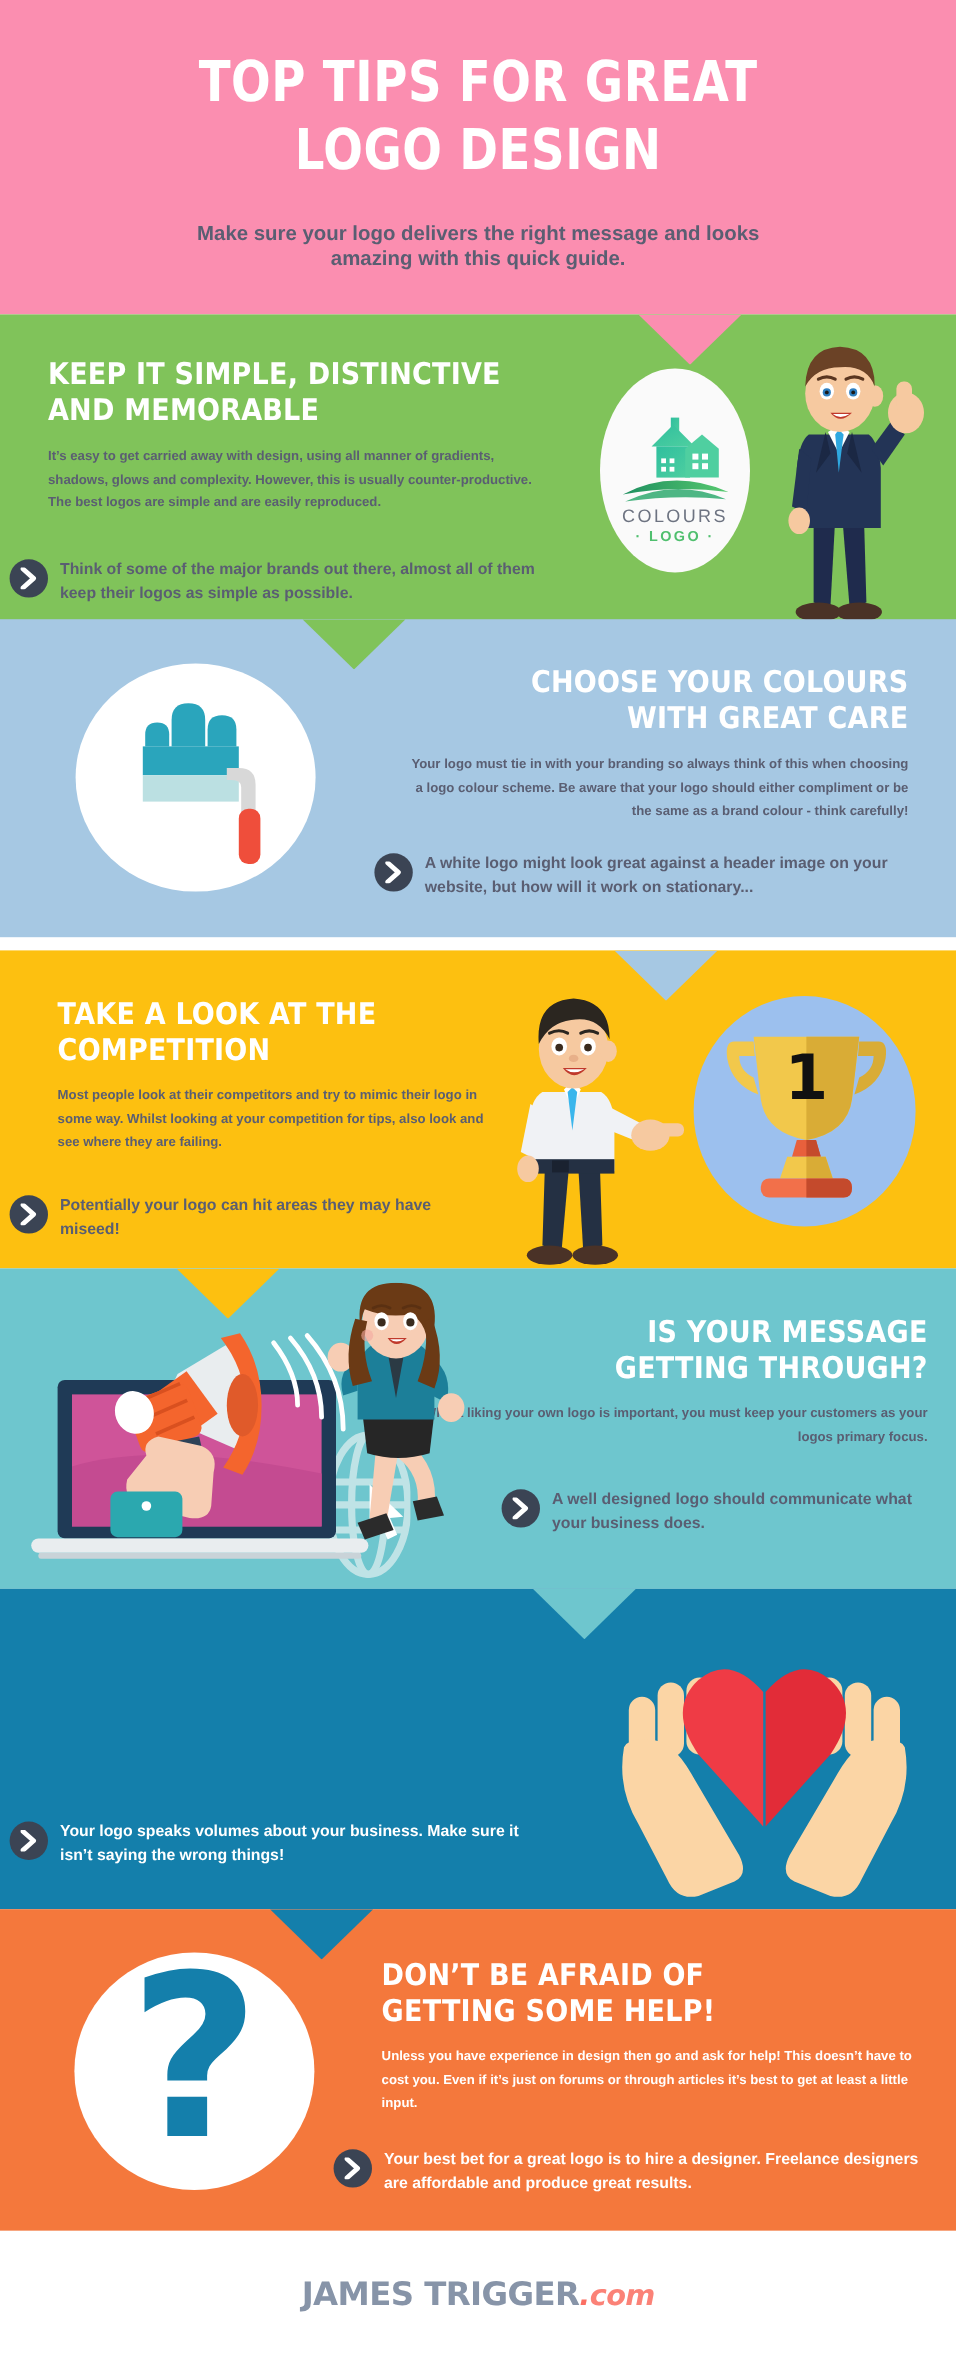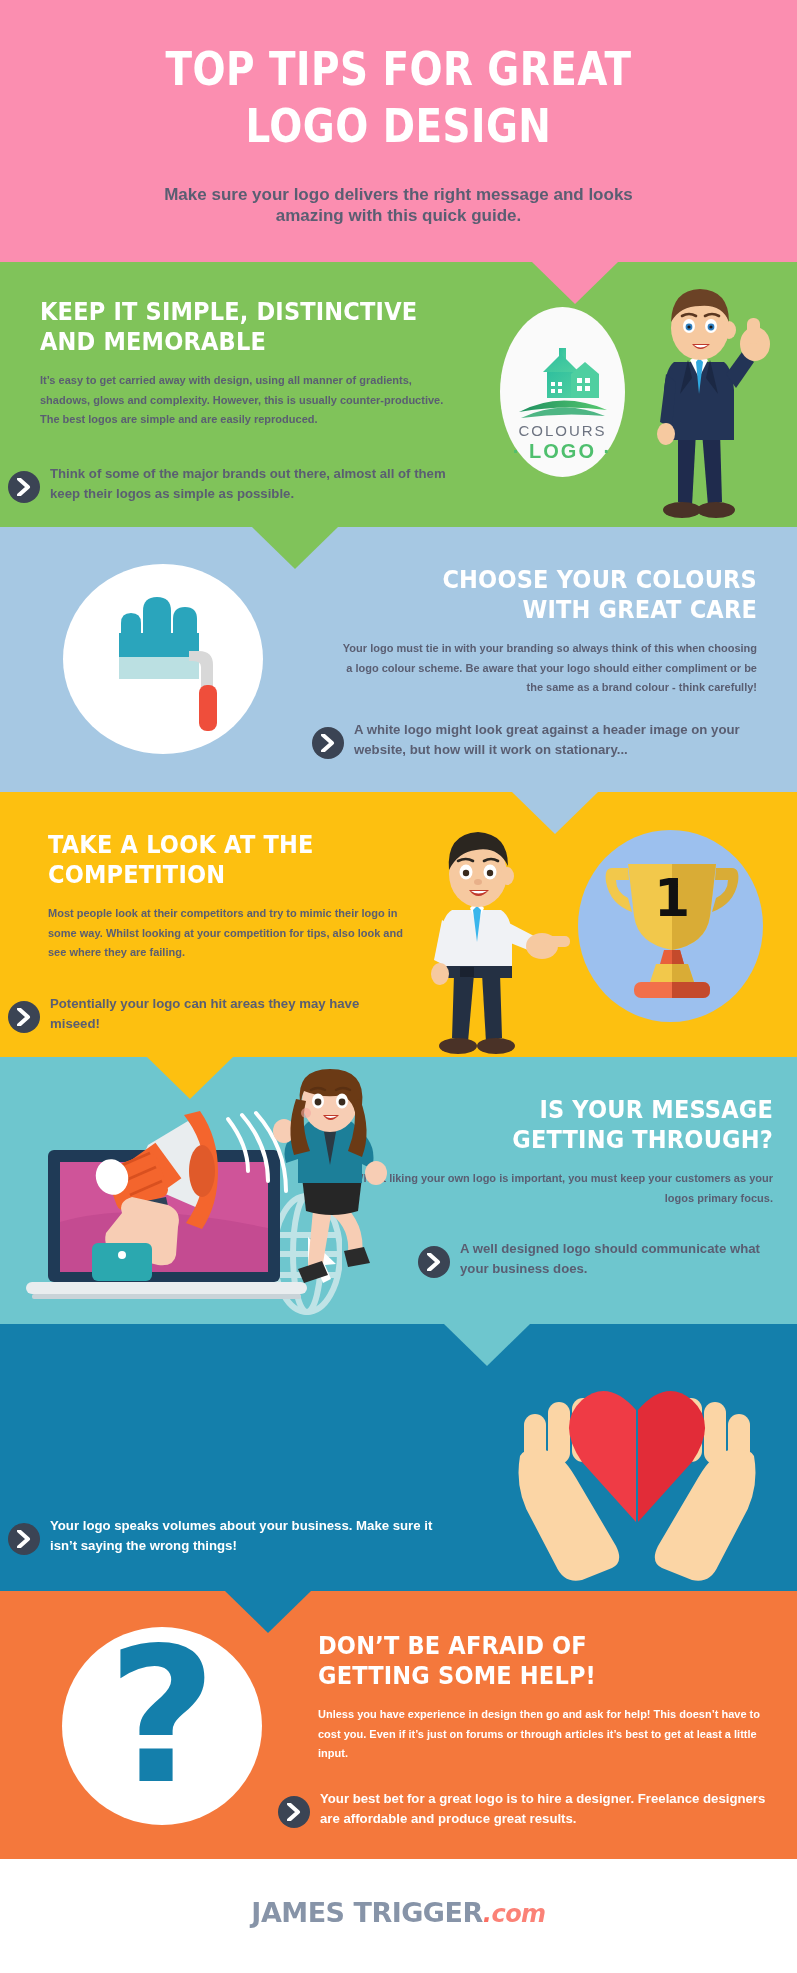--- a/index.html
+++ b/index.html
@@ -30,21 +30,21 @@
     letter-spacing:0.5px; padding-top:40px;
     font-stretch:condensed; transform:scaleX(0.92); transform-origin:center;
   }
   .h-sub{
     color:#5A5E72; text-align:center; font-size:17px; line-height:21px;
     font-weight:700; margin-top:30px; padding:0 150px;
   }
 
   
   #s1{ top:262px; height:265px; background:#80C35A; }
-  #s2{ top:527px; height:265px; background:#A6C8E3; }
+  #s2{ top:516px; height:265px; background:#A6C8E3; }
   #s3{ top:792px; height:265px; background:#FDC010; }
   #s4{ top:1057px; height:267px; background:#6EC6CE; }
   #s5{ top:1324px; height:267px; background:#147FAB; }
   #s6{ top:1591px; height:268px; background:#F4783C; }
   #footer{ top:1859px; height:114px; background:#ffffff; }
 
   
   .txt{ position:absolute; }
   .s-title{
     font-family:"DejaVu Sans", sans-serif;
@@ -53,21 +53,21 @@
     transform:scaleX(0.9); transform-origin:left center;
   }
   .s-title.right{ transform-origin:right center; text-align:right; }
   .s-body{
     color:#5A5E72; font-size:11px; line-height:19.5px; font-weight:700;
     margin-top:14px;
   }
   .s-body.light{ color:#ffffff; }
   .s-body.right{ text-align:right; }
 
-  .cta{ position:absolute; display:flex; align-items:flex-end; gap:10px; }
+  .cta{ position:absolute; display:flex; align-items:center; gap:10px; }
   .cta-txt{ color:#5A5E72; font-size:13.2px; line-height:19.5px; font-weight:700; }
   .cta-txt.light{ color:#ffffff; }
 
   .bullet{
     flex:0 0 auto; width:32px; height:32px; border-radius:50%;
     background:#3B4454; position:relative; margin-top:-4px;
   }
   .bullet svg{ position:absolute; left:9px; top:7px; }
 
   
@@ -137,21 +137,21 @@
         <rect x="62" y="46" width="5" height="5" fill="#ffffff"></rect>
         <rect x="70" y="46" width="5" height="5" fill="#ffffff"></rect>
         <rect x="36" y="42" width="4" height="4" fill="#ffffff"></rect>
         <rect x="43" y="42" width="4" height="4" fill="#ffffff"></rect>
         <rect x="36" y="49" width="4" height="4" fill="#ffffff"></rect>
         <rect x="43" y="49" width="4" height="4" fill="#ffffff"></rect>
         <path d="M4 72 Q46 50 92 70 Q48 64 4 72 Z" fill="url(#gs)"></path>
         <path d="M6 78 Q48 58 90 76 Q48 72 6 78 Z" fill="#2FA96E" opacity="0.85"></path>
       </svg>
       <div style="position:absolute; left:500px; top:160px; width:125px; text-align:center; color:#6D7381; font-size:15px; letter-spacing:2px; font-family:'Liberation Sans',sans-serif;">COLOURS</div>
-      <div style="position:absolute; left:500px; top:178px; width:125px; text-align:center; color:#4FBF6E; font-size:20px; letter-spacing:2px; font-weight:700;">· LOGO ·</div>
+      <div style="position:absolute; left:500px; top:178px; width:125px; text-align:center; color:#4FBF6E; font-size:12px; letter-spacing:2px; font-weight:700;">· LOGO ·</div>
 
       <svg style="position:absolute; left:630px; top:20px;" width="150" height="245" viewBox="0 0 150 245">
 
         <path d="M48 150 L48 220 L62 224 L66 150 Z" fill="#1F2B4D"></path>
         <path d="M72 150 L78 224 L92 220 L90 150 Z" fill="#1F2B4D"></path>
         <ellipse cx="52" cy="228" rx="19" ry="8" fill="#4A3227"></ellipse>
         <ellipse cx="86" cy="228" rx="19" ry="8" fill="#4A3227"></ellipse>
 
         <path d="M44 80 Q36 86 34 108 L34 158 L104 158 L104 108 Q102 86 94 80 Z" fill="#233456"></path>
 

